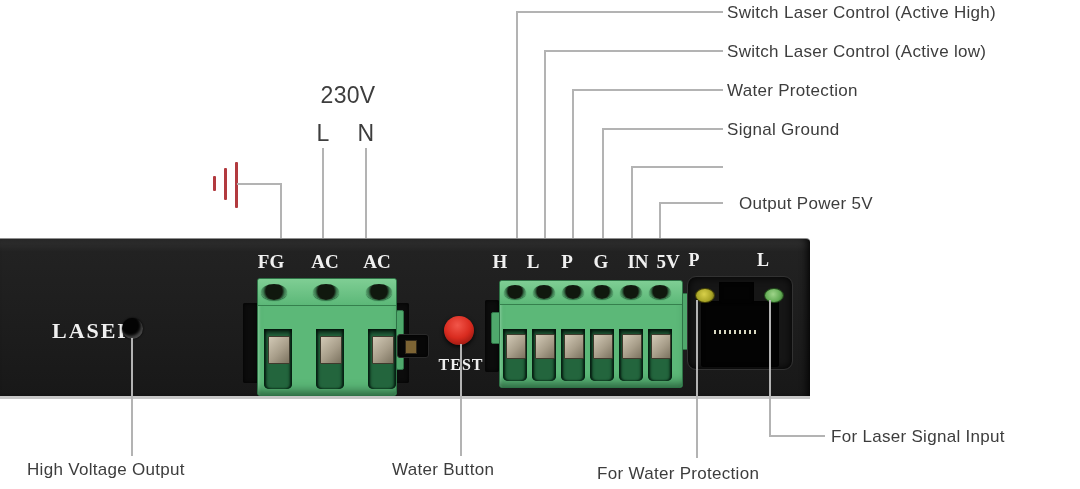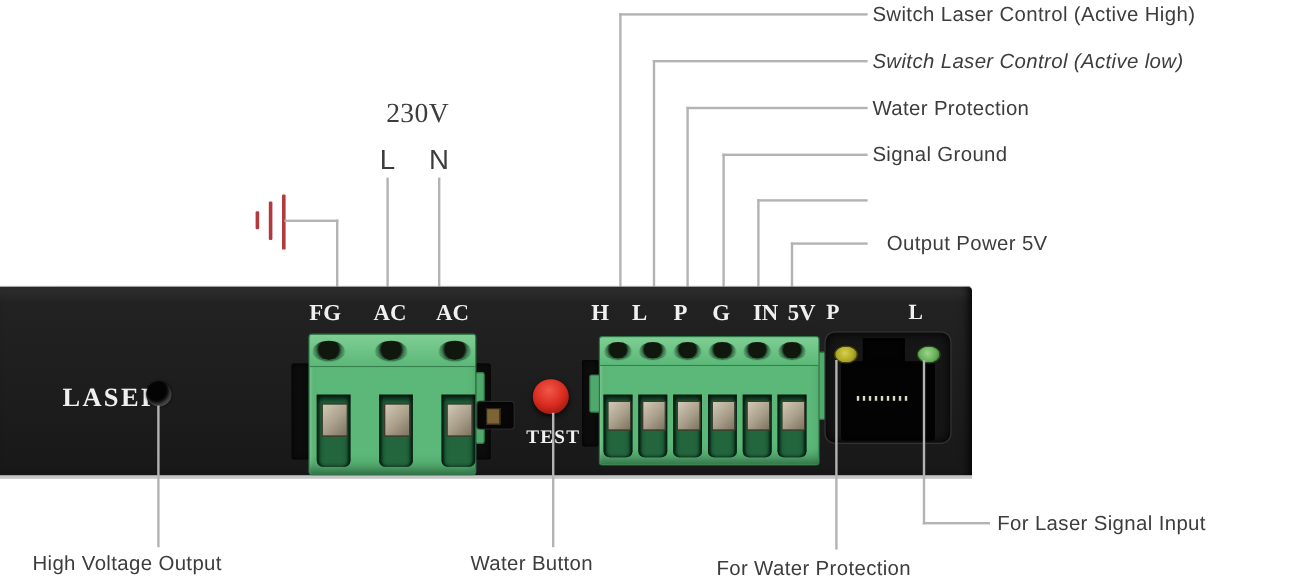--- a/index.html
+++ b/index.html
@@ -84,21 +84,21 @@
   #led-p{left:7px;top:11px;background:radial-gradient(circle at 45% 40%,#d8d04a,var(--led-yellow,#a8a426) 60%,#5c590f 100%);border:1px solid #444208;}
   #led-l{left:76px;top:11px;background:radial-gradient(circle at 45% 40%,#9ed489,var(--led-green,#63ac55) 60%,#2f5c27 100%);border:1px solid #234a1c;}
   
   .gbar{position:absolute;width:3px;background:var(--ground-red,#b23a3f);border-radius:1px;}
 </style>
 </head>
 <body>
 
 <div id="wrap">
 
-  <div class="lbl biglbl center" style="left:348px;top:83px;font-family:Liberation Serif, serif;">230V</div>
+  <div class="lbl biglbl center" style="left:348px;top:83px;">230V</div>
   <div class="lbl biglbl center" style="left:323px;top:121px;">L</div>
   <div class="lbl biglbl center" style="left:366px;top:121px;">N</div>
   <div class="vline" style="left:322px;top:148px;height:204px;"></div>
   <div class="vline" style="left:365px;top:148px;height:204px;"></div>
 
   <div>
     <div class="gbar" style="left:213px;top:176px;height:15px;"></div>
     <div class="gbar" style="left:224px;top:168px;height:32px;"></div>
     <div class="gbar" style="left:235px;top:162px;height:46px;"></div>
   </div>
@@ -112,21 +112,21 @@
   <div class="vline" style="left:572px;top:89px;height:263px;"></div>
   <div class="hline" style="left:572px;top:89px;width:151px;"></div>
   <div class="vline" style="left:602px;top:128px;height:224px;"></div>
   <div class="hline" style="left:602px;top:128px;width:121px;"></div>
   <div class="vline" style="left:631px;top:166px;height:186px;"></div>
   <div class="hline" style="left:631px;top:166px;width:92px;"></div>
   <div class="vline" style="left:659px;top:202px;height:150px;"></div>
   <div class="hline" style="left:659px;top:202px;width:64px;"></div>
 
   <div class="lbl mid" style="left:727px;top:12px;">Switch Laser Control (Active High)</div>
-  <div class="lbl mid" style="left:727px;top:51px;font-style:italic;">Switch Laser Control (Active low)</div>
+  <div class="lbl mid" style="left:727px;top:51px;">Switch Laser Control (Active low)</div>
   <div class="lbl mid" style="left:727px;top:129px;">Signal Ground</div>
   <div class="lbl mid" style="left:727px;top:90px;">Water Protection</div>
   <div class="lbl mid" style="left:727px;top:203px;margin-left:12px;">Output Power 5V</div>
 
   <div id="panel"></div>
   <div id="panel-lip"></div>
 
   <div class="wlbl" style="left:52px;top:321px;font-size:22px;letter-spacing:2px;font-family:Liberation Serif, serif;">LASER</div>
   <div id="hv-hole"></div>
 

